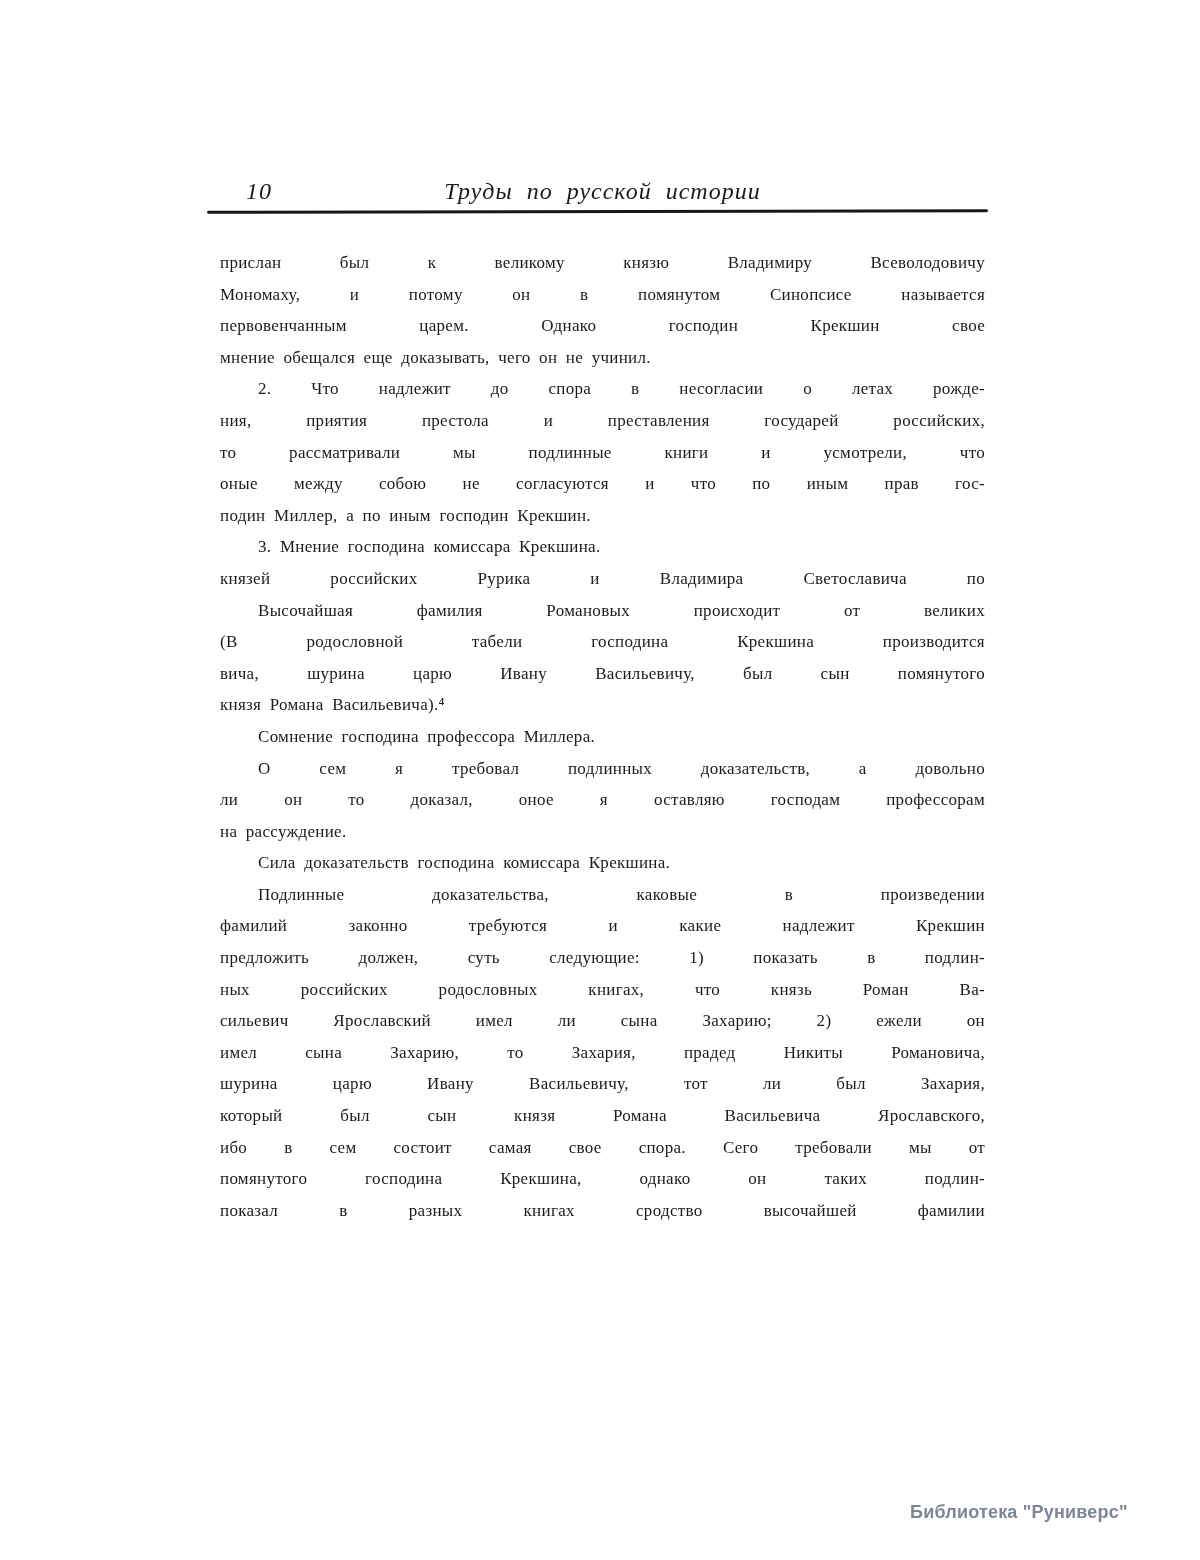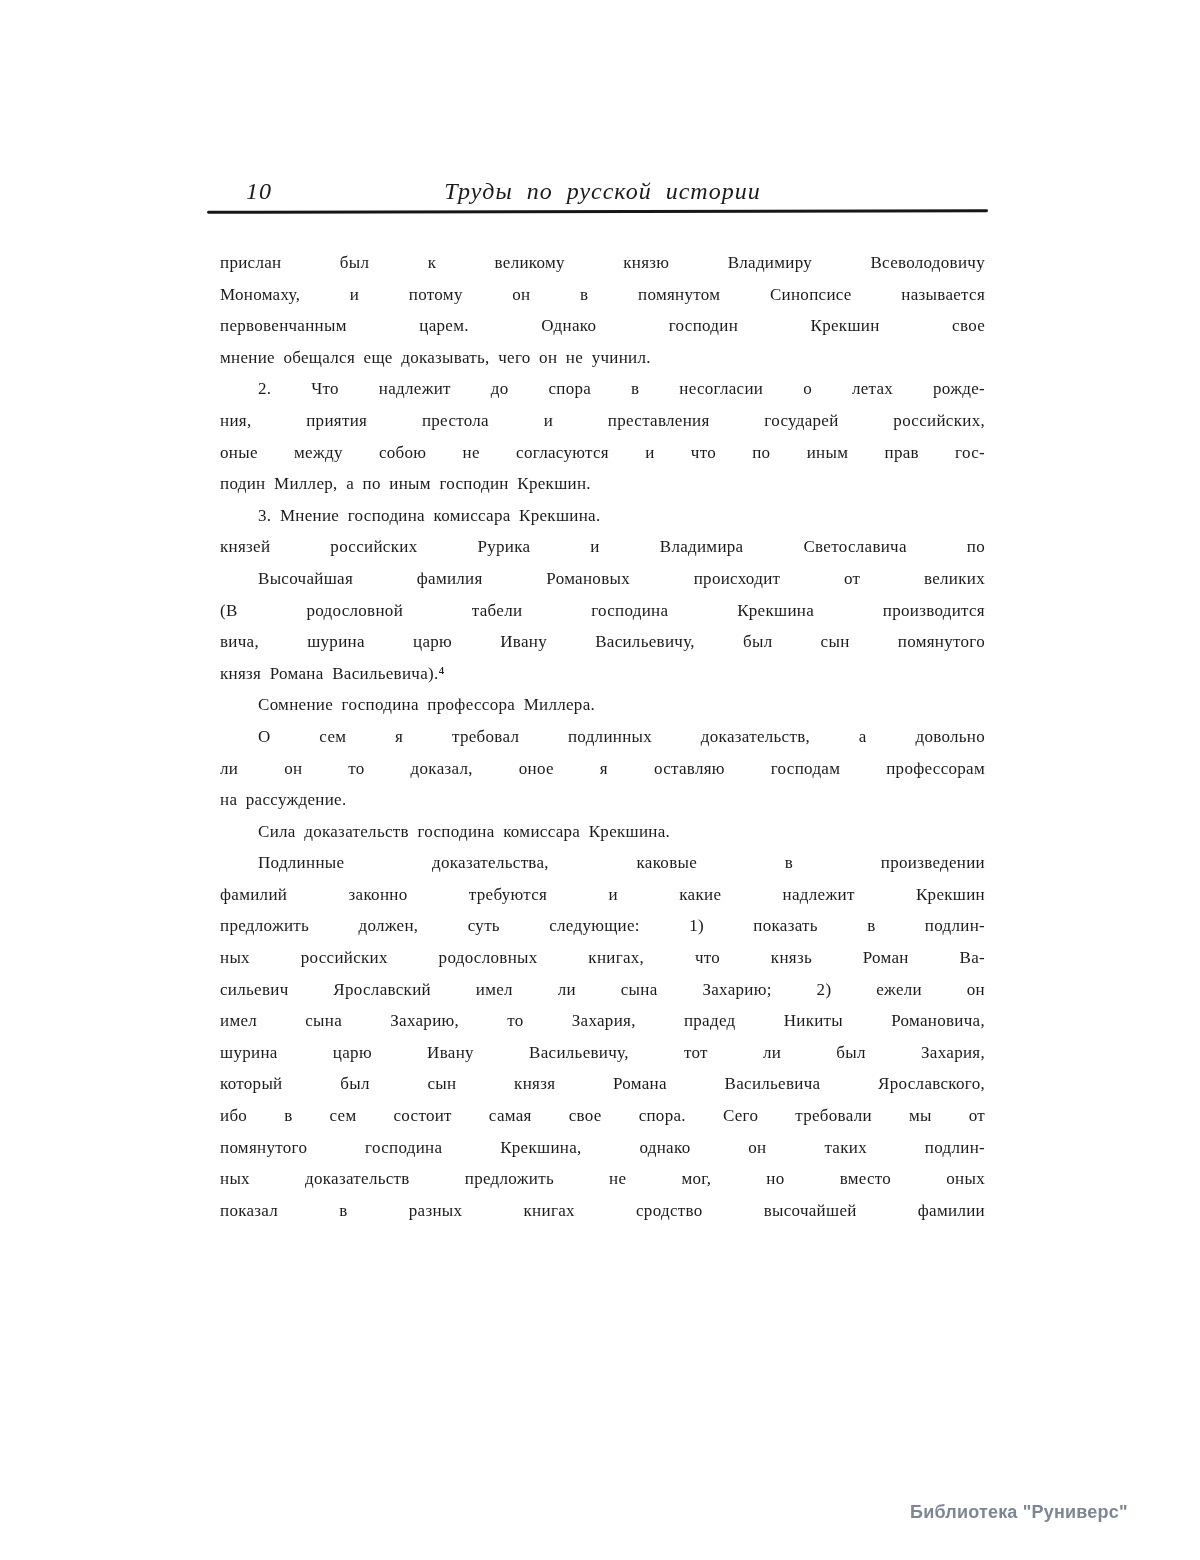--- a/index.html
+++ b/index.html
@@ -106,20 +106,21 @@
   <div class="header-rule"></div>
 
   <div class="text-block">
 
   <div class="line">прислан был к великому князю Владимиру Всеволодовичу</div>
       <div class="line">Мономаху, и потому он в помянутом Синопсисе называется</div>
       <div class="line">первовенчанным царем. Однако господин Крекшин свое</div>
       <div class="line end">мнение обещался еще доказывать, чего он не учинил.</div>
       <div class="line indent">2. Что надлежит до спора в несогласии о летах рожде-</div>
       <div class="line">ния, приятия престола и преставления государей российских,</div>
+      <div class="line">то рассматривали мы подлинные книги и усмотрели, что</div>
       <div class="line">оные между собою не согласуются и что по иным прав гос-</div>
       <div class="line end">подин Миллер, а по иным господин Крекшин.</div>
       <div class="line indent end">3. Мнение господина комиссара Крекшина.</div>
       <div class="line">князей российских Рурика и Владимира Светославича по</div>
       <div class="line indent">Высочайшая фамилия Романовых происходит от великих</div>
       <div class="line">(В родословной табели господина Крекшина производится</div>
       <div class="line">вича, шурина царю Ивану Васильевичу, был сын помянутого</div>
       <div class="line end">князя Романа Васильевича).⁴</div>
       <div class="line indent end">Сомнение господина профессора Миллера.</div>
       <div class="line indent">О сем я требовал подлинных доказательств, а довольно</div>
@@ -129,19 +130,18 @@
       <div class="line indent">Подлинные доказательства, каковые в произведении</div>
       <div class="line">фамилий законно требуются и какие надлежит Крекшин</div>
       <div class="line">предложить должен, суть следующие: 1) показать в подлин-</div>
       <div class="line">ных российских родословных книгах, что князь Роман Ва-</div>
       <div class="line">сильевич Ярославский имел ли сына Захарию; 2) ежели он</div>
       <div class="line">имел сына Захарию, то Захария, прадед Никиты Романовича,</div>
       <div class="line">шурина царю Ивану Васильевичу, тот ли был Захария,</div>
       <div class="line">который был сын князя Романа Васильевича Ярославского,</div>
       <div class="line">ибо в сем состоит самая свое спора. Сего требовали мы от</div>
       <div class="line">помянутого господина Крекшина, однако он таких подлин-</div>
-      <div class="line">ных доказательств предложить не мог, но вместо оных</div>
       <div class="line">показал в разных книгах сродство высочайшей фамилии</div>
     </div>
 
   <div class="watermark">Библиотека "Руниверс"</div>
 
 </div>
 
 </body></html>

